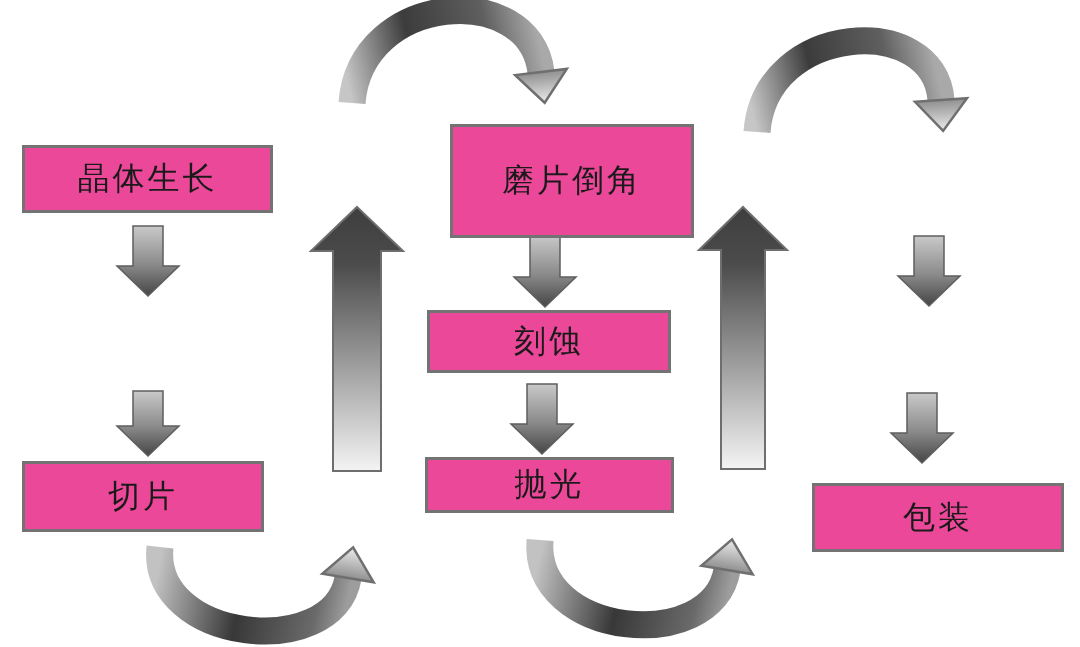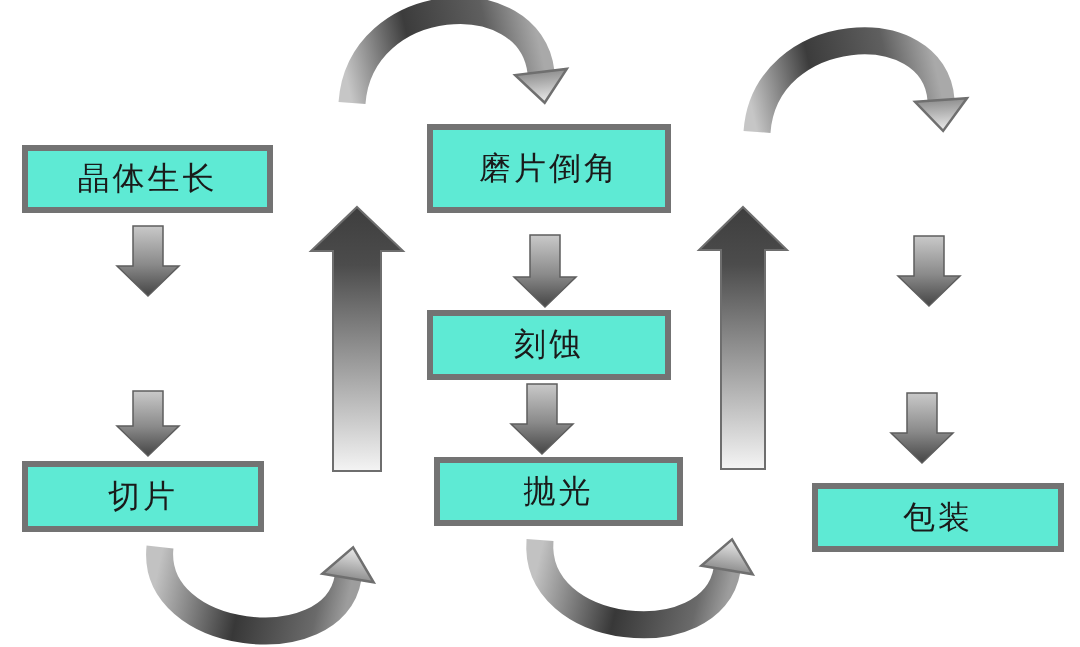--- a/index.html
+++ b/index.html
@@ -18,22 +18,22 @@
   .arrow-layer {
     position: absolute;
     left: 0;
     top: 0;
     width: 1080px;
     height: 647px;
   }
   .step-box {
     position: absolute;
     box-sizing: border-box;
-    border: 6px solid #737373;
-    background: #5eead4;
+    border: 3px solid #737373;
+    background: #ec4899;
     display: flex;
     align-items: center;
     justify-content: center;
     z-index: 2;
   }
   .step-box span {
     font-size: 32px;
     letter-spacing: 3px;
     color: #1a1a1a;
     white-space: nowrap;
@@ -109,27 +109,27 @@
     <path d="M 540 540 C 532 638, 713 655, 727 570" fill="none" stroke="url(#gradB2)" stroke-width="27" marker-end="url(#curveHead)"></path>
   </svg>
 
   <div class="step-box" style="left:22px;top:145px;width:251px;height:68px">
     <span>晶体生长</span>
   </div>
   <div class="step-box" style="left:22px;top:461px;width:242px;height:71px">
     <span>切片</span>
   </div>
 
-  <div class="step-box" style="left:427px;top:124px;width:244px;height:89px">
+  <div class="step-box" style="left:450px;top:124px;width:244px;height:114px">
     <span>磨片倒角</span>
   </div>
-  <div class="step-box" style="left:427px;top:310px;width:244px;height:70px">
+  <div class="step-box" style="left:427px;top:310px;width:244px;height:63px">
     <span>刻蚀</span>
   </div>
-  <div class="step-box" style="left:434px;top:457px;width:249px;height:69px">
+  <div class="step-box" style="left:425px;top:457px;width:249px;height:56px">
     <span>抛光</span>
   </div>
 
   <div class="step-box" style="left:812px;top:483px;width:252px;height:69px">
     <span>包装</span>
   </div>
 
 </div>
 
 </body></html>

